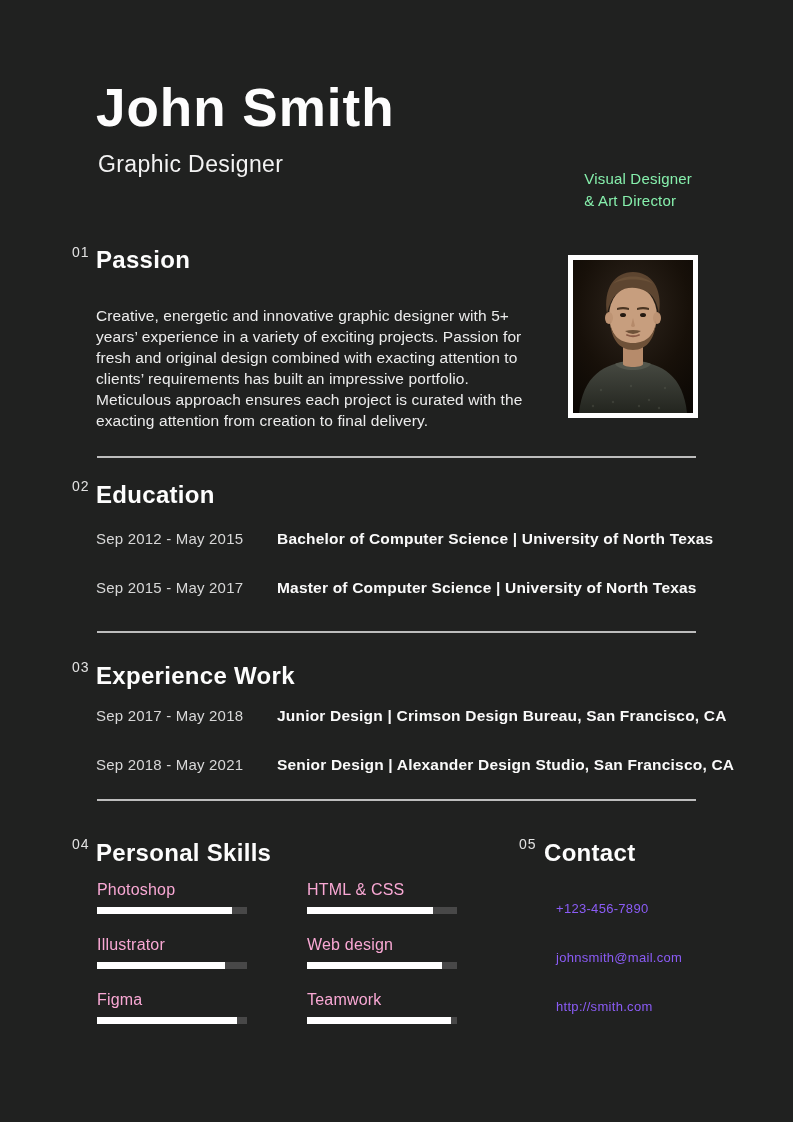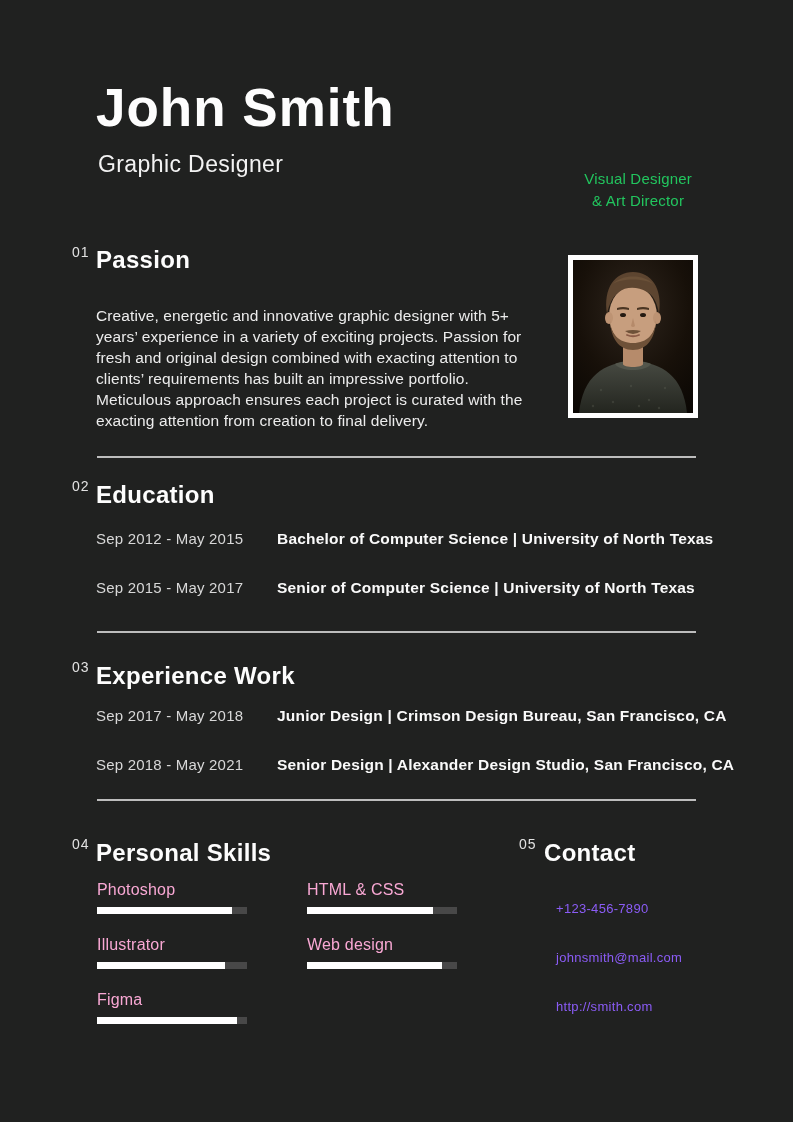--- a/index.html
+++ b/index.html
@@ -18,22 +18,22 @@
     font-size: 53px; font-weight: 700; letter-spacing: 1px;
     color: #fdfdfd; line-height: 60px; margin: 0;
   }
   .job-title {
     position: absolute; left: 98px; top: 151px;
     font-size: 23px; font-weight: 400; letter-spacing: 0.4px;
     color: #f3f3f3;
   }
   .tagline {
     position: absolute; right: 101px; top: 168px;
-    text-align: center; font-size: 15px; line-height: 21.5px;
-    color: #22c55e; letter-spacing: 0.2px;
+    text-align: left; font-size: 15px; line-height: 21.5px;
+    color: #86efac; letter-spacing: 0.2px;
   }
 
   
   .sec-num {
     position: absolute; font-size: 14px; color: #e2e2e2;
     letter-spacing: 1px; font-weight: 400; text-align: center;
   }
   .sec-title {
     position: absolute; font-size: 24px; font-weight: 700;
     letter-spacing: 0.3px; color: #fdfdfd; margin: 0;
@@ -168,21 +168,21 @@
 
   <span class="sec-num" style="left:72px; top:478px;">02</span>
   <h2 class="sec-title" style="left:96px; top:481px;">Education</h2>
   <div class="rows rows-edu">
     <div class="t-row">
       <span class="t-dates">Sep 2012 - May 2015</span>
       <span class="t-desc">Bachelor of Computer Science | University of North Texas</span>
     </div>
     <div class="t-row">
       <span class="t-dates">Sep 2015 - May 2017</span>
-      <span class="t-desc">Senior of Computer Science | University of North Texas</span>
+      <span class="t-desc">Master of Computer Science | University of North Texas</span>
     </div>
   </div>
 
   <div class="divider div-2"></div>
 
   <span class="sec-num" style="left:72px; top:659px;">03</span>
   <h2 class="sec-title" style="left:96px; top:662px;">Experience Work</h2>
   <div class="rows rows-exp">
     <div class="t-row">
       <span class="t-dates">Sep 2017 - May 2018</span>
@@ -224,20 +224,26 @@
     <div class="skill">
       <div class="skill-label">HTML &amp; CSS</div>
       <div class="skill-bar">
           <div class="skill-fill" style="width: 84%;"></div>
         </div>
     </div>
     <div class="skill">
       <div class="skill-label">Web design</div>
       <div class="skill-bar">
           <div class="skill-fill" style="width: 90%;"></div>
+        </div>
+    </div>
+    <div class="skill">
+      <div class="skill-label">Teamwork</div>
+      <div class="skill-bar">
+          <div class="skill-fill" style="width: 96%;"></div>
         </div>
     </div>
   </div>
 
   <span class="sec-num" style="left:519px; top:836px;">05</span>
   <h2 class="sec-title" style="left:544px; top:839px;">Contact</h2>
   <div class="contact-items">
     <div class="contact-item">+123-456-7890</div>
     <div class="contact-item">johnsmith@mail.com</div>
     <div class="contact-item">http://smith.com</div>

